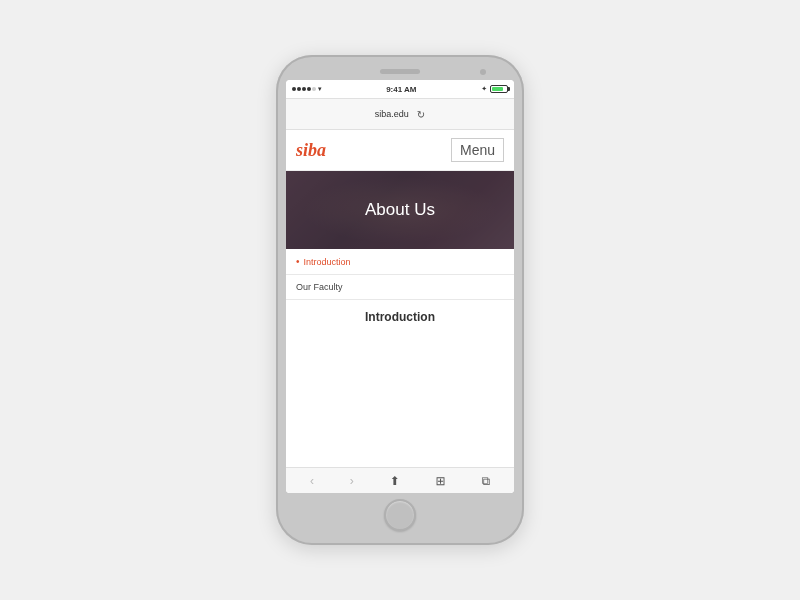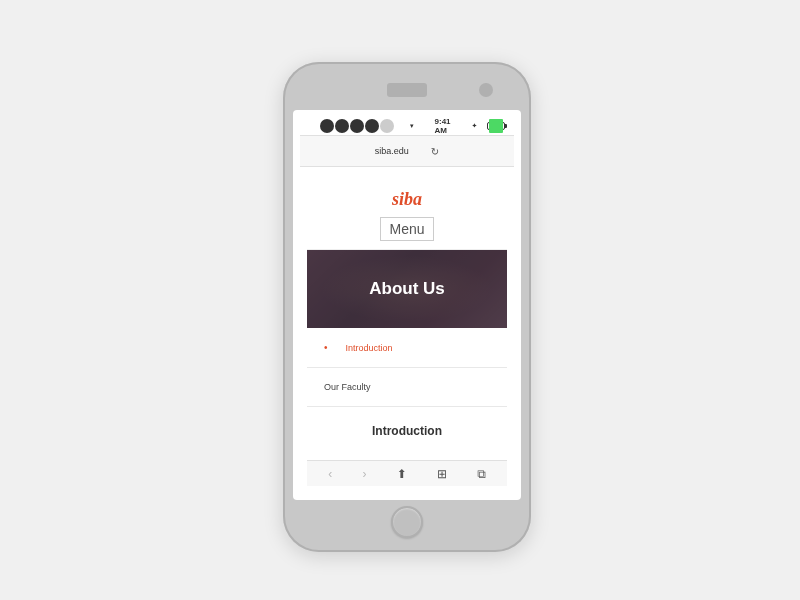--- a/index.html
+++ b/index.html
@@ -1,15 +1,15 @@
 <!DOCTYPE html>
 <html><head>
   <meta charset="utf-8">
   <style>
-    * { margin: 0; padding: 7px; box-sizing: border-box; }
+    * { margin: 0; padding: 0; box-sizing: border-box; }
 
     body {
       background: #f0f0f0;
       display: flex;
       align-items: center;
       justify-content: center;
       width: 800px;
       height: 600px;
       font-family: -apple-system, 'Helvetica Neue', Arial, sans-serif;
     }
@@ -171,21 +171,20 @@
     }
 
     
     .site-header {
       display: flex;
       align-items: center;
       justify-content: space-between;
       padding: 8px 10px;
       border-bottom: 1px solid #eee;
       flex-shrink: 0;
-      flex-direction: column;
     }
 
     .site-logo {
       font-size: 18px;
       font-weight: 700;
       color: #e04e2a;
       font-family: Georgia, serif;
       font-style: italic;
     }
 
@@ -228,21 +227,21 @@
       position: absolute;
       inset: 0;
       background: 
         radial-gradient(ellipse at 50% 50%, rgba(180,150,130,0.3) 0%, transparent 60%);
     }
 
     .hero-title {
       position: relative;
       z-index: 2;
       font-size: 17px;
-      font-weight: 700;
+      font-weight: 400;
       color: #fff;
       text-align: center;
     }
 
     
     .nav-section {
       padding: 0;
       flex-shrink: 0;
     }
 

